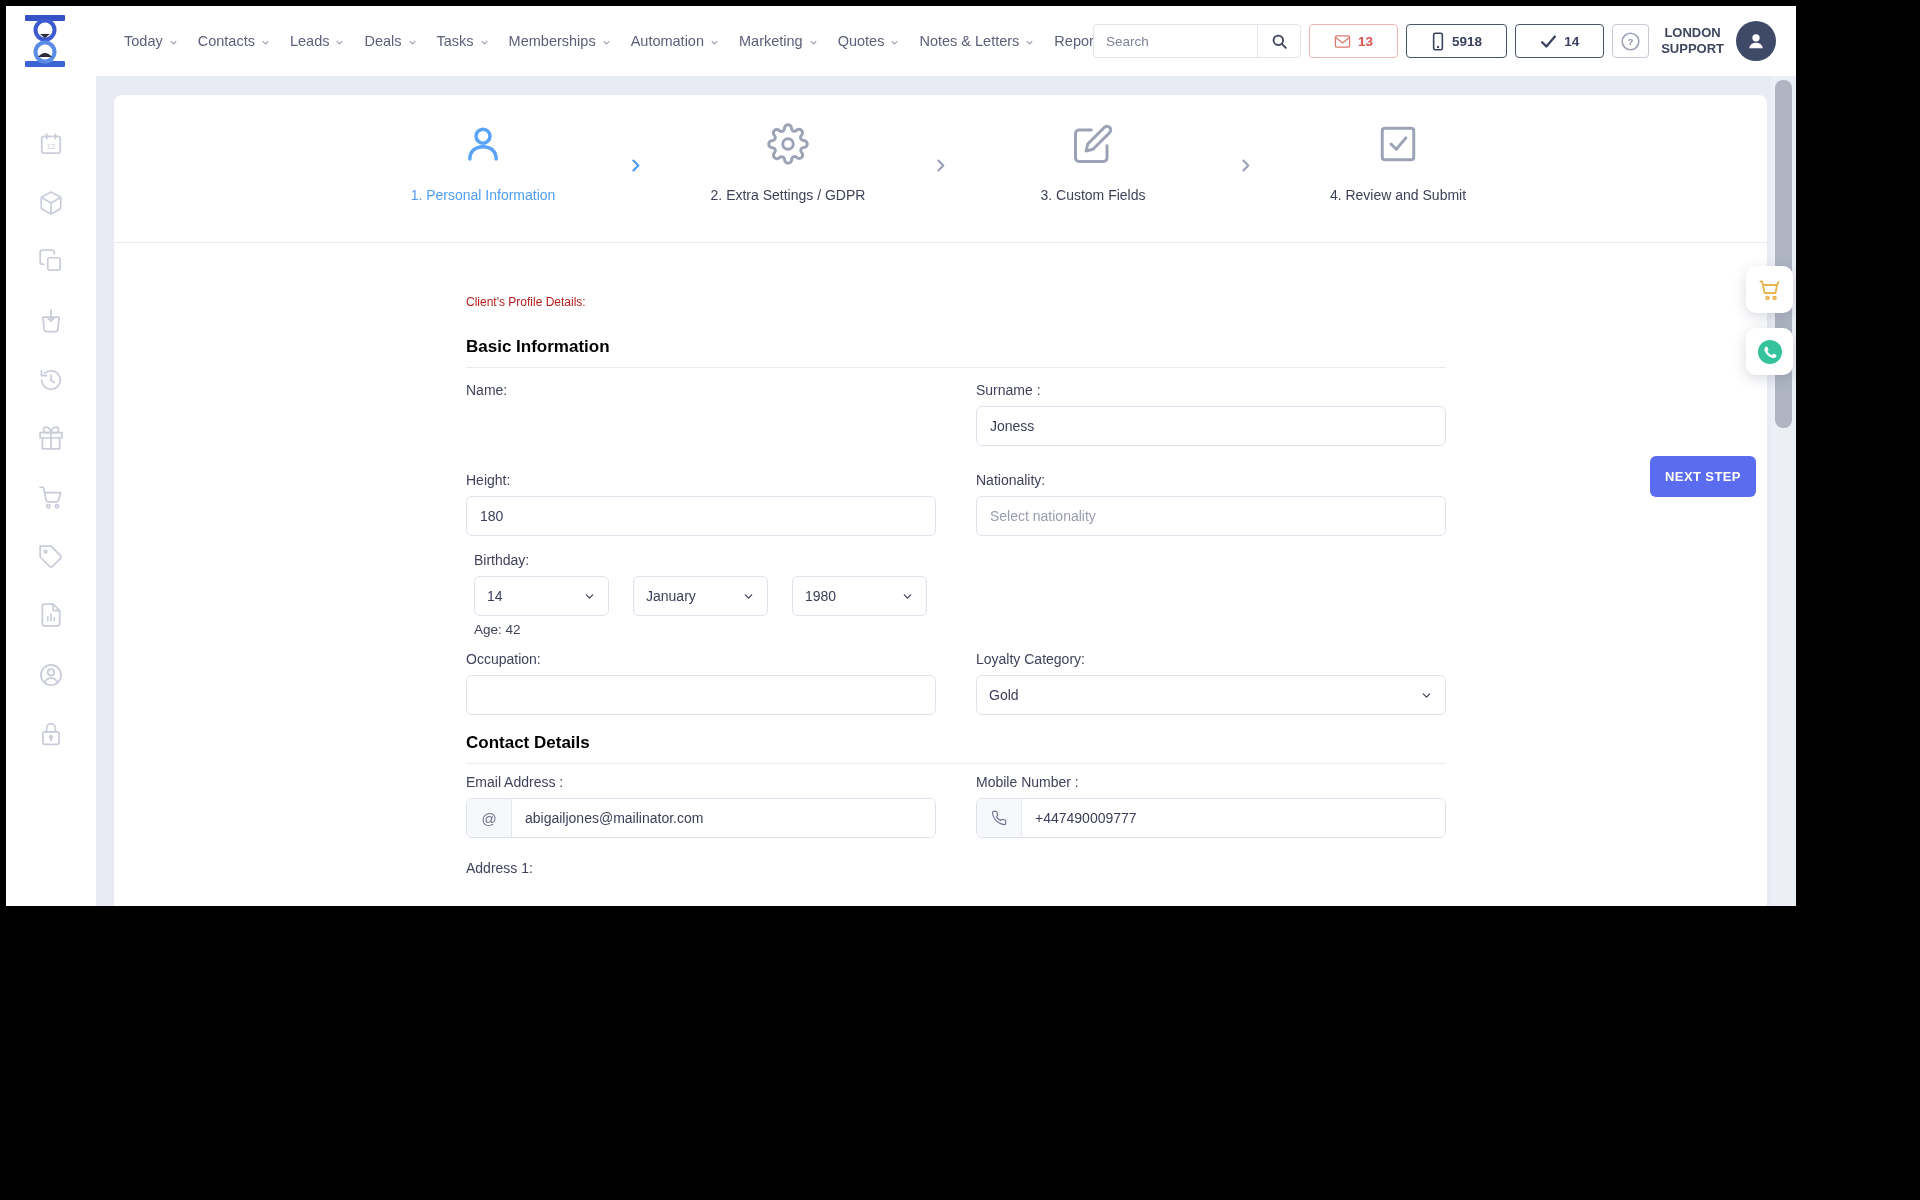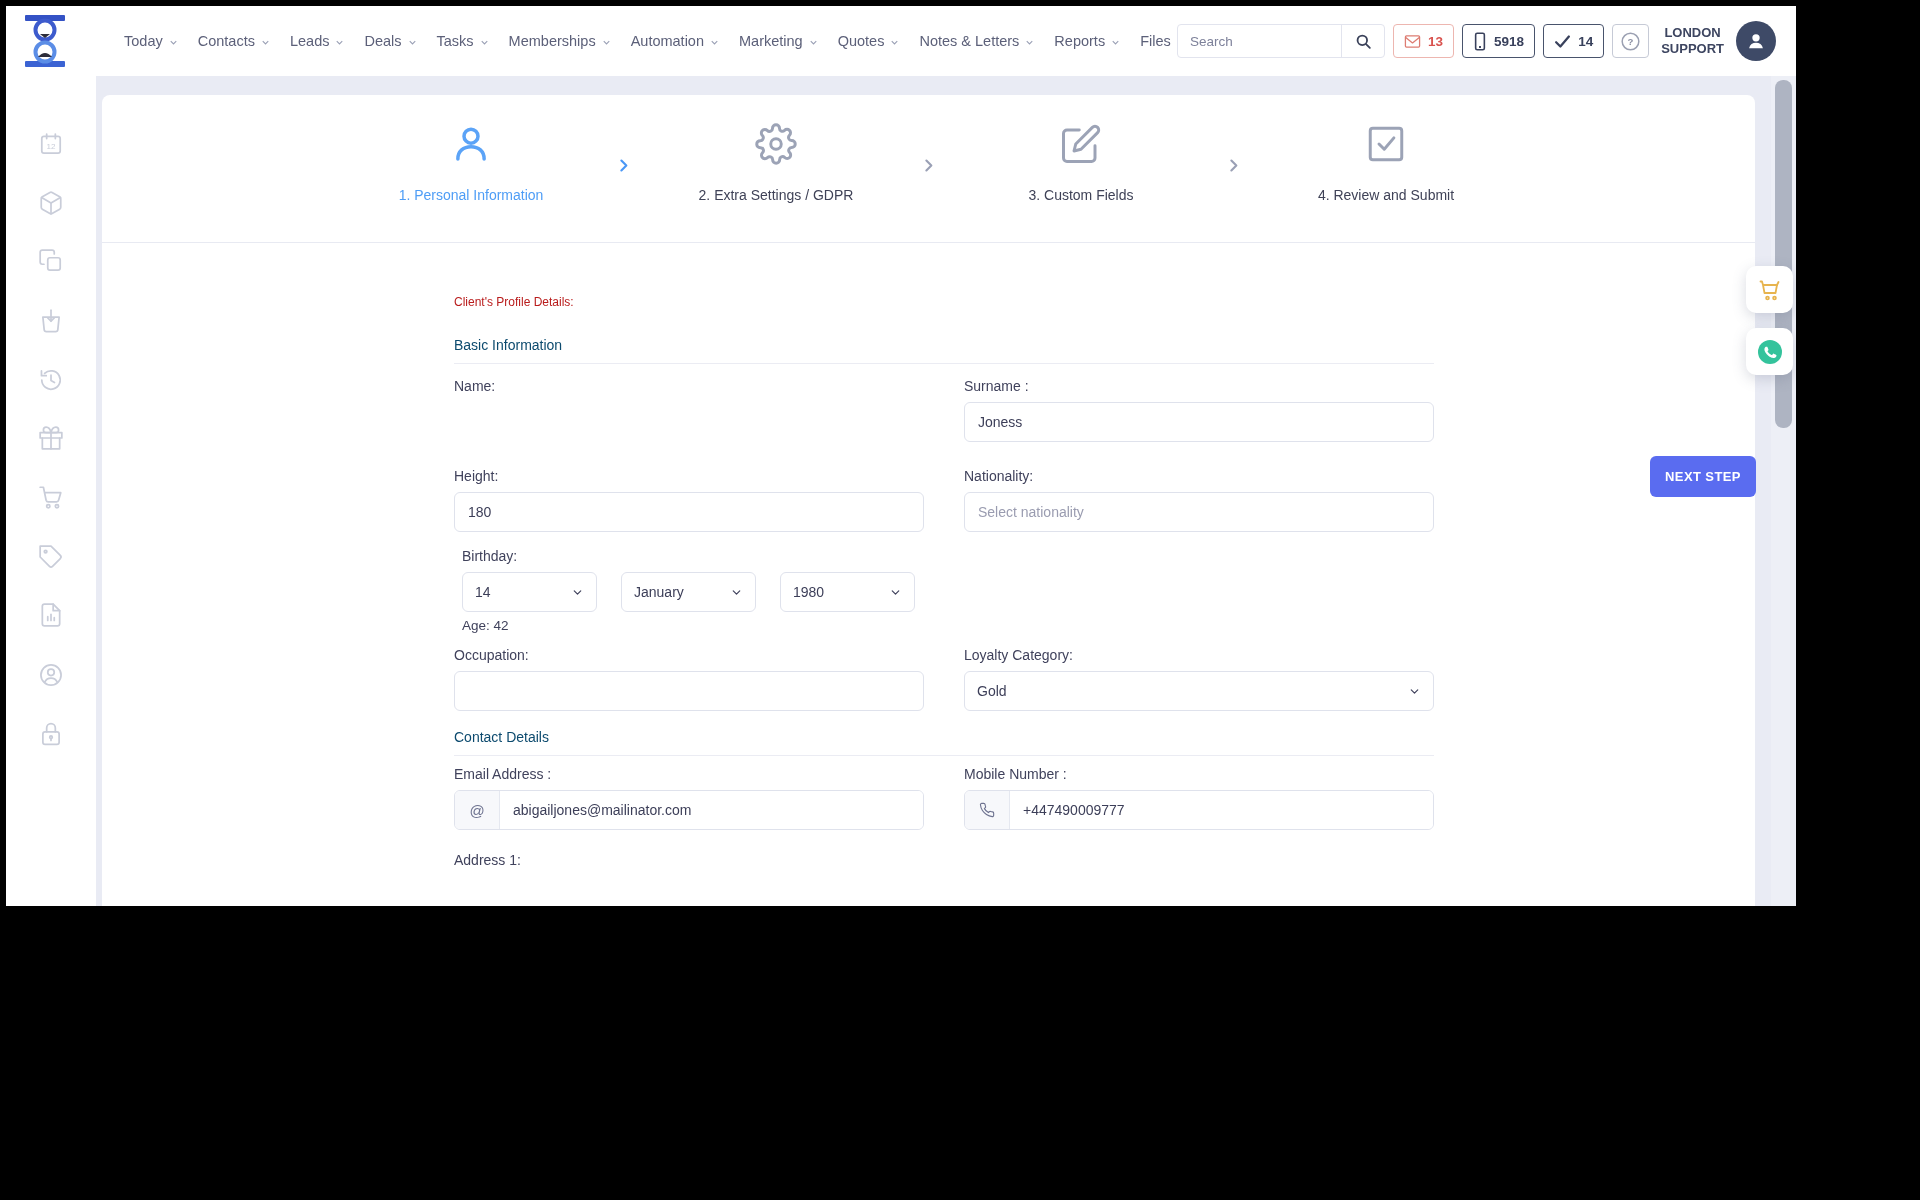--- a/index.html
+++ b/index.html
@@ -12,51 +12,51 @@
   .logo{position:absolute;left:14px;top:7px;}
   .nav-menu{position:absolute;left:118px;top:0;height:70px;display:flex;align-items:center;gap:19px;}
   .nav-item{display:flex;align-items:center;gap:5px;color:#5c6079;font-size:14.5px;font-weight:500;cursor:pointer;white-space:nowrap;}
   .nav-item svg{width:11px;height:11px;stroke:#9aa0b5;stroke-width:2.4;fill:none;margin-top:2px;}
   .top-right{position:absolute;right:20px;top:0;height:70px;display:flex;align-items:center;gap:8px;}
   .searchbox{display:flex;height:32px;width:206px;border:1px solid #e2e4ee;border-radius:4px;background:#fff;}
   .searchbox input{border:0;outline:0;flex:1;height:100%;padding:0 12px;font-size:13.5px;color:#5c6079;
                    font-family:"Liberation Sans",sans-serif;background:transparent;min-width:0;}
   .searchbox input::placeholder{color:#7d819a;}
   .search-btn{width:42px;height:100%;display:flex;align-items:center;justify-content:center;border-left:1px solid #e2e4ee;cursor:pointer;}
-  .pill{display:flex;align-items:center;gap:7px;height:32px;padding:0 10px;border-radius:4px;border:1px solid #49536c;
+  .pill{display:flex;align-items:center;gap:7px;height:32px;padding:0 24px;border-radius:4px;border:1px solid #49536c;
         font-size:13.5px;font-weight:700;color:#39415c;cursor:pointer;background:#fff;}
   .pill.red{border-color:#edb6b0;color:#d9534f;}
   .pill.help{padding:0 7px;border-color:#c6cad6;}
   .support{font-size:13px;font-weight:700;color:#3d4560;line-height:1.25;text-align:center;margin:0 4px;}
   .avatar{width:40px;height:40px;border-radius:50%;background:#3e4a67;display:flex;align-items:center;justify-content:center;cursor:pointer;}
 
   
   .sidebar{position:absolute;left:0;top:70px;width:90px;height:830px;background:#fff;z-index:20;text-align:center;}
   .side-item{position:absolute;left:31px;width:28px;height:28px;cursor:pointer;}
   .side-item svg{width:26px;height:26px;stroke:#c9cdd9;stroke-width:1.6;fill:none;stroke-linecap:round;stroke-linejoin:round;}
 
   
   .main-bg{position:absolute;left:90px;top:70px;width:1700px;height:830px;background:#e9ebf4;}
-  .panel{position:absolute;left:96px;top:89px;width:1653px;height:811px;background:#fff;border-radius:8px 8px 0 0;overflow:hidden;}
+  .panel{position:absolute;left:108px;top:89px;width:1653px;height:811px;background:#fff;border-radius:8px 8px 0 0;overflow:hidden;}
 
   
   .steps{height:148px;border-bottom:1px solid #e8eaf2;display:flex;justify-content:center;align-items:flex-start;padding-top:28px;box-sizing:border-box;}
   .step{width:235px;display:flex;flex-direction:column;align-items:center;cursor:pointer;}
   .step .s-icon svg{width:42px;height:42px;fill:none;stroke:#9ca3b6;stroke-width:1.7;stroke-linecap:round;stroke-linejoin:round;}
   .step.active .s-icon svg{stroke:#5ba3f7;stroke-width:2;}
   .step .s-label{margin-top:18px;font-size:14px;font-weight:500;color:#3f4257;}
   .step.active .s-label{color:#4e9df6;}
   .step-sep{width:70px;margin-top:34px;display:flex;justify-content:center;}
   .step-sep svg{width:17px;height:17px;fill:none;stroke:#9aa0b5;stroke-width:3;stroke-linecap:round;stroke-linejoin:round;}
   .step-sep.blue svg{stroke:#4a97f6;}
 
   
   .form{padding:52px 0 0 352px;width:980px;box-sizing:content-box;}
   .form-title{font-size:12px;font-weight:500;color:#b91c1c;}
-  .section-label{margin-top:28px;font-size:14px;font-weight:400;color:#0c4a6e;}
+  .section-label{margin-top:28px;font-size:17px;font-weight:700;color:#000000;}
   .divider{margin-top:10px;border-top:1px solid #ebecf3;height:0;}
   .row{display:grid;grid-template-columns:470px 470px;column-gap:40px;}
   .f-label{font-size:14px;font-weight:500;color:#40425c;margin-bottom:8px;}
   .t-input,.sel{height:40px;border:1px solid #dfe2ec;border-radius:6px;background:#fff;box-sizing:border-box;}
   .t-input{width:100%;padding:0 13px;font-size:14px;color:#3c3e58;font-family:"Liberation Sans",sans-serif;outline:none;}
   .t-input::placeholder{color:#9a9cb0;}
   .sel{display:flex;align-items:center;justify-content:space-between;padding:0 12px;font-size:14px;color:#3c3e58;cursor:pointer;}
   .sel svg{width:13px;height:13px;fill:none;stroke:#3f415c;stroke-width:2.2;stroke-linecap:round;stroke-linejoin:round;}
   .bday-row{display:flex;gap:24px;}
   .bday-row .sel{width:135px;}

